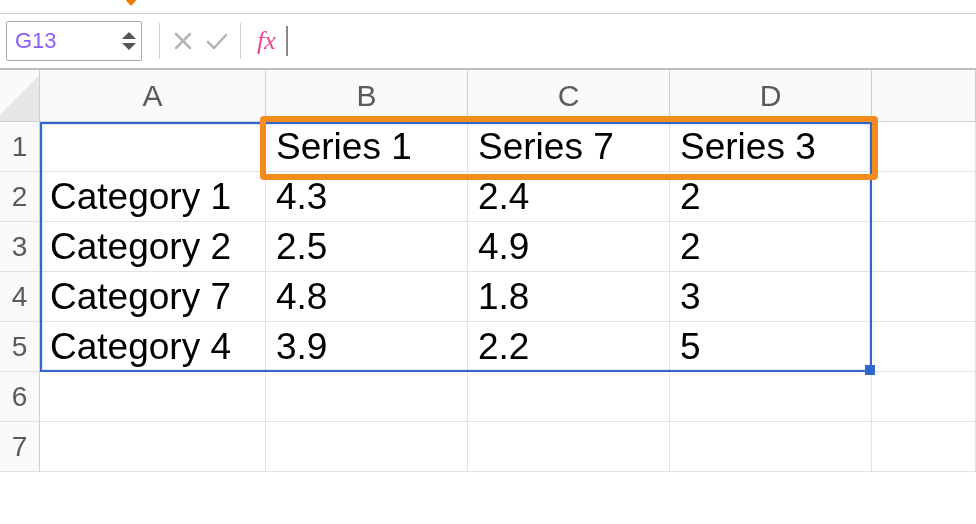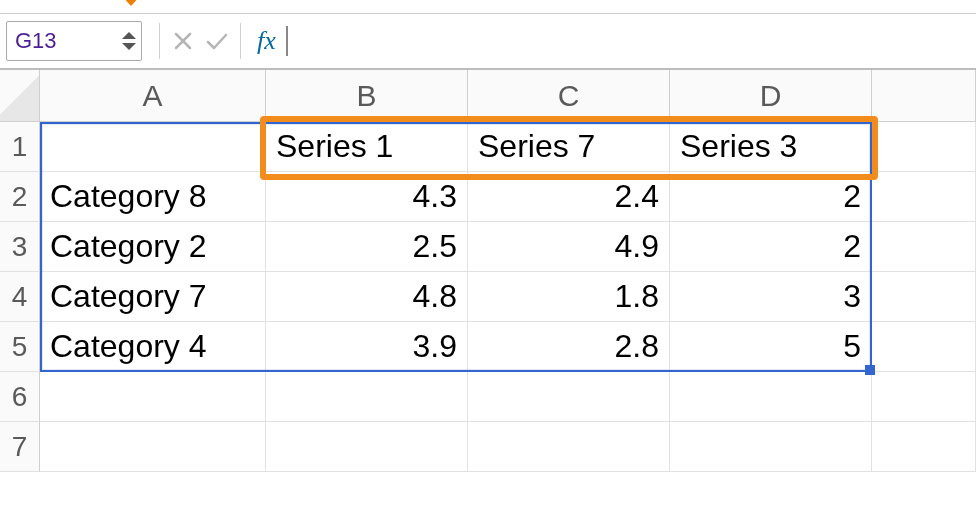--- a/index.html
+++ b/index.html
@@ -42,21 +42,21 @@
   .name-box-wrap {
     position: relative;
   }
   .name-box {
     width: 136px;
     height: 40px;
     border: 1px solid #a9a9a9;
     border-radius: 2px;
     padding: 4px 26px 4px 8px;
     font-size: 22px;
-    color: #4c1d95;
+    color: #8b5cf6;
     background: #fff;
   }
   .name-stepper {
     position: absolute;
     right: 6px; top: 50%;
     transform: translateY(-50%);
     width: 14px;
     display: flex;
     flex-direction: column;
     justify-content: center;
@@ -87,21 +87,21 @@
     justify-content: center;
     color: #9e9e9e;
     font-size: 22px;
   }
   .fbar-btn svg { display:block; }
 
   .fx-label {
     font-family: Georgia, 'Times New Roman', serif;
     font-style: italic;
     font-size: 26px;
-    color: #0369a1;
+    color: #ec4899;
     padding: 0 8px 0 10px;
   }
   .formula-input {
     flex: 1 1 auto;
     height: 40px;
     border: none;
     outline: none;
     font-size: 24px;
     padding-left: 4px;
   }
@@ -157,27 +157,27 @@
     font-size: 28px;
     font-weight: 400;
     color: #5a5a5a;
   }
 
   
   td.cell {
     height: 50px;
     border-right: 1px solid #e1e1e1;
     border-bottom: 1px solid #e1e1e1;
-    font-size: 32px;
+    font-size: 37px;
     padding: 0 10px;
     vertical-align: middle;
     background: #fff;
   }
   td.cell.cat { text-align: left; }
-  td.cell.num { text-align: right; }
+  td.cell.num { }
 
   
   .used-range {
     position: absolute;
     pointer-events: none;
     border: 2px solid #3366cc;
     box-shadow: 0 0 0 1px rgba(51,102,204,0.15) inset;
   }
   .fill-handle {
     position:absolute;
@@ -257,21 +257,21 @@
       <th class="rowlabel">1</th>
       <td class="cell cat"></td>
       <td class="cell cat">Series 1</td>
       <td class="cell cat">Series 7</td>
       <td class="cell cat">Series 3</td>
       <td class="cell"></td>
     </tr>
 
     <tr>
       <th class="rowlabel">2</th>
-      <td class="cell cat">Category 8</td>
+      <td class="cell cat">Category 1</td>
       <td class="cell num">4.3</td>
       <td class="cell num">2.4</td>
       <td class="cell num">2</td>
       <td class="cell"></td>
     </tr>
 
     <tr>
       <th class="rowlabel">3</th>
       <td class="cell cat">Category 2</td>
       <td class="cell num">2.5</td>
@@ -286,21 +286,21 @@
       <td class="cell num">4.8</td>
       <td class="cell num">1.8</td>
       <td class="cell num">3</td>
       <td class="cell"></td>
     </tr>
 
     <tr>
       <th class="rowlabel">5</th>
       <td class="cell cat">Category 4</td>
       <td class="cell num">3.9</td>
-      <td class="cell num">2.8</td>
+      <td class="cell num">2.2</td>
       <td class="cell num">5</td>
       <td class="cell"></td>
     </tr>
 
     <tr>
       <th class="rowlabel">6</th>
       <td class="cell"></td>
       <td class="cell"></td>
       <td class="cell"></td>
       <td class="cell"></td>

